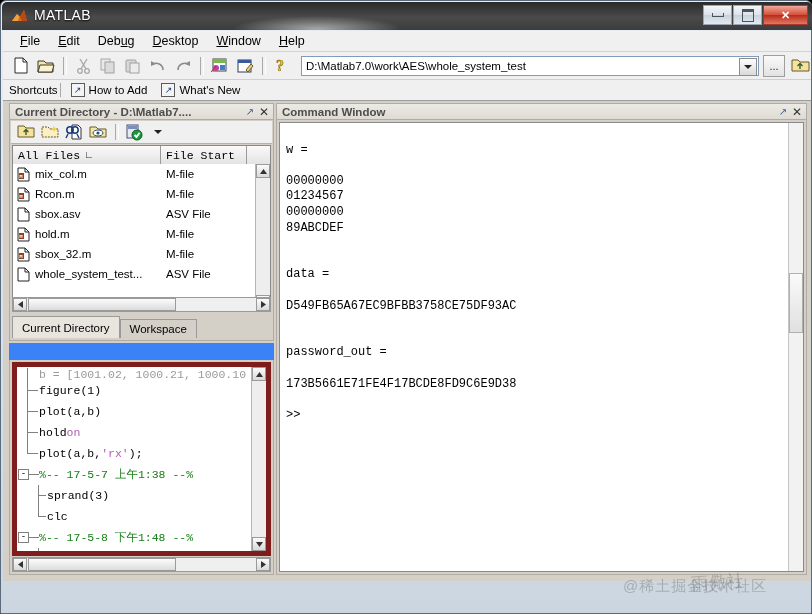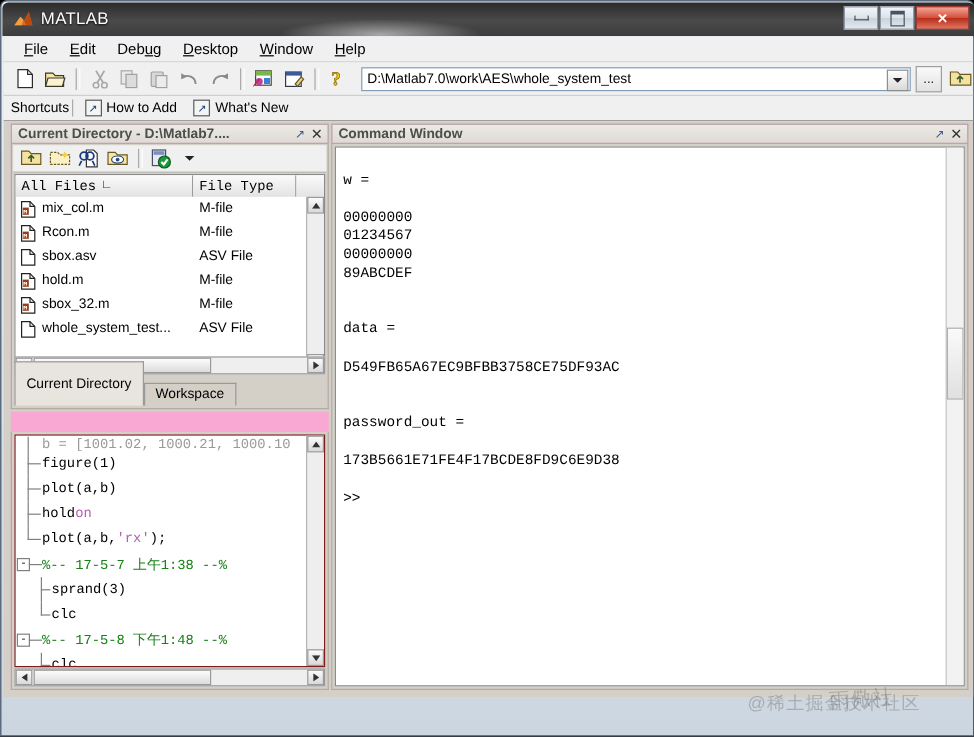--- a/index.html
+++ b/index.html
@@ -145,21 +145,21 @@
   
   .desktop {
     position: absolute; left: 2px; top: 100px; width: 808px; height: 480px;
     background: #d4d0c8;
     box-sizing: border-box;
   }
 
   
   .panel {
     position: absolute;
-    background: #f9a8d4;
+    background: #3b82f6;
     box-sizing: border-box;
   }
   .panel-head {
     height: 17px;
     display: flex; align-items: center;
     padding: 0 2px 0 5px;
     box-sizing: border-box;
     font-size: 11.5px; font-weight: bold;
     border: 1px solid #b0aca4;
   }
@@ -255,29 +255,29 @@
     height: 19px; padding: 0 9px;
     font-size: 11.5px; color: #000;
     display: flex; align-items: center;
     background: #d4d0c8;
     border: 1px solid #9a9a9a;
     border-bottom: none;
     box-sizing: border-box;
   }
   .tabbtn.selected {
     background: #e8e5df;
-    height: 37px;
+    height: 22px;
     font-weight: normal;
   }
 
   
   #cmd-hist { left: 6px; top: 242px; width: 265px; height: 232px; }
   .ch-area {
     position: absolute; left: 2px; top: 2px; right: 2px; bottom: 18px;
-    background: #fff; border: 1px solid #7f1d1d;
+    background: #fff; border: 5px solid #7f1d1d;
     box-sizing: border-box; overflow: hidden;
     font-family: "Liberation Mono", monospace;
     font-size: 11.5px;
   }
   .ch-lines { position: absolute; left: 0; top: 0; right: 14px; bottom: 0; padding-top: 1px; }
   .ch-line { height: 21px; display: flex; align-items: center; white-space: nowrap; color: #000; }
   .ch-indent { width: 22px; flex: none; position: relative; height: 21px; }
   .ch-cmd { color: #000; }
   .ch-kw { color: #b060b0; }
   .ch-str { color: #b060b0; }
@@ -551,21 +551,21 @@
               <span class="caret-d"></span>
             </div>
           </div>
 
           <div class="cd-table">
             <div class="cd-colhead">
               <div class="cd-col name">
                 <span>All Files</span>
                 <span class="sortmark">∟</span>
               </div>
-              <div class="cd-col type">File Type</div>
+              <div class="cd-col type">File Start</div>
               <div class="cd-col" style="flex:1;border-right:none;"></div>
             </div>
 
             <div class="cd-rows">
               <div class="cd-row">
                 <span class="fname">
                   <span class="file-icon">
                     <svg width="13" height="15" viewBox="0 0 13 15">
                         <path d="M1 1 h7 l4 4 v9 h-11 z" fill="#fff" stroke="#222"></path>
                         <path d="M8 1 v4 h4" fill="none" stroke="#222"></path>

